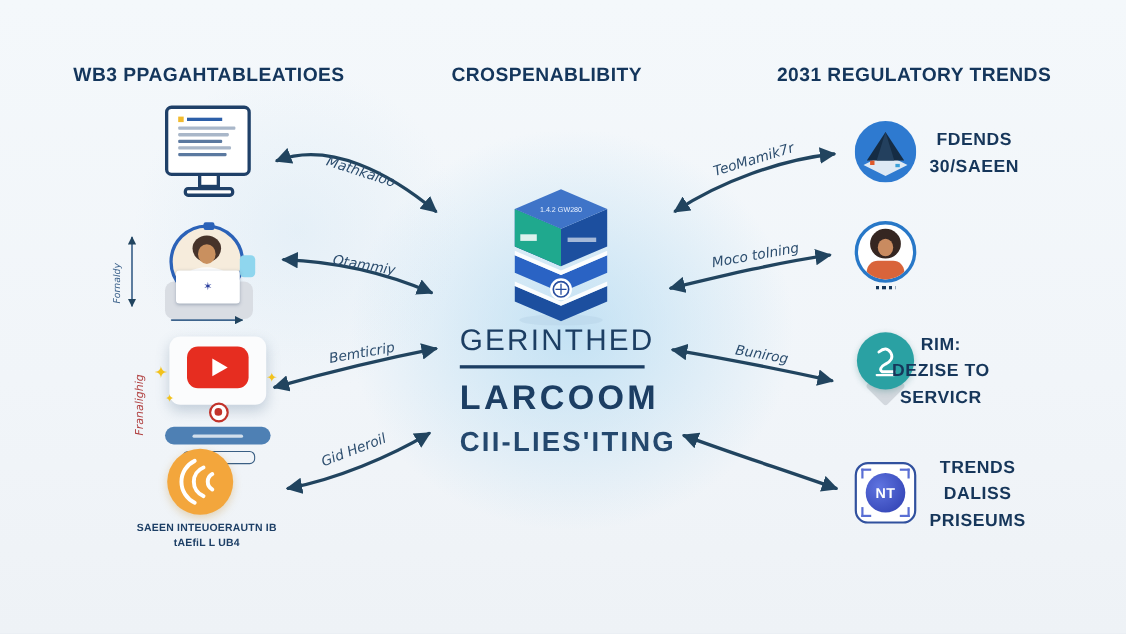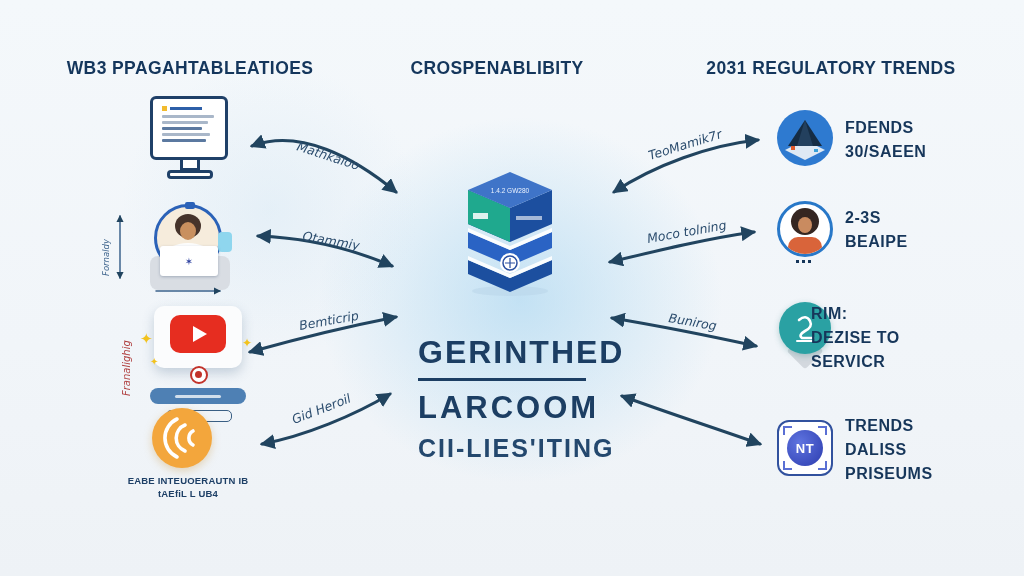--- a/index.html
+++ b/index.html
@@ -55,27 +55,27 @@
   .yt-pill-line{width:46px;height:3px;background:rgba(255,255,255,.75);border-radius:2px;}
   .yt-outline{position:absolute;left:28px;top:110px;width:64px;height:10px;border:1.5px solid #3a5f84;border-radius:5px;}
   
   .orange{position:absolute;left:152px;top:408px;width:60px;height:60px;border-radius:50%;background:#f3a63c;
     display:flex;align-items:center;justify-content:center;box-shadow:0 3px 8px rgba(200,150,60,.35);}
   .caption{position:absolute;left:108px;top:474px;width:160px;text-align:center;font-size:9.5px;
     font-weight:700;color:#1d3f66;line-height:13px;letter-spacing:.2px;}
   
   .stack-svg{position:absolute;left:452px;top:168px;}
   .center-text{position:absolute;left:418px;top:294px;color:#1c3e63;}
-  .ct1{font-size:32px;font-weight:700;letter-spacing:2px;margin-top:40px;}
+  .ct1{font-size:27px;font-weight:400;letter-spacing:2px;}
   .ct-div{width:168px;height:2.5px;background:#1c3e63;margin:7px 0 9px;}
   .ct2{font-size:31px;font-weight:700;letter-spacing:3px;}
   .ct3{font-size:25px;font-weight:700;letter-spacing:2px;margin-top:8px;color:#24486e;}
   
   .r-label{position:absolute;font-size:16px;font-weight:800;color:#16365a;line-height:24px;
-    letter-spacing:.5px;white-space:nowrap;}
+    letter-spacing:.5px;white-space:nowrap;text-align:center;}
   .r-label span{display:block;}
   .avatar2{position:absolute;left:777px;top:201px;width:56px;height:56px;border:3px solid #2878c8;
     border-radius:50%;background:#fff;box-sizing:border-box;overflow:hidden;}
   .a2-hair{position:absolute;left:11px;top:4px;width:28px;height:27px;background:#352621;border-radius:50%;}
   .a2-face{position:absolute;left:18px;top:13px;width:14px;height:16px;background:#c98b60;border-radius:50%;}
   .a2-shirt{position:absolute;left:8px;top:33px;width:34px;height:20px;background:#d9643a;border-radius:10px 10px 0 0;}
   .a2-squig{position:absolute;left:796px;top:260px;width:18px;height:3px;
     background:repeating-linear-gradient(90deg,#16365a 0 3px,transparent 3px 6px);}
   .pin{position:absolute;left:779px;top:302px;width:52px;height:70px;}
   .pin-diamond{position:absolute;left:13px;top:36px;width:26px;height:26px;background:#d3d8de;
@@ -160,21 +160,21 @@
   <div class="orange">
     <svg width="60" height="60" viewBox="0 0 60 60">
       <g fill="none" stroke="#ffffff" stroke-width="3.6" stroke-linecap="round">
         <path d="M25,11 a21,21 0 0,0 0,38"></path>
         <path d="M33,17 a14,14 0 0,0 0,26"></path>
         <path d="M41,23 a8,8 0 0,0 0,14"></path>
       </g>
     </svg>
   </div>
   <div class="caption">
-    <div>EABE INTEUOERAUTN IB</div>
+    <div>SAEEN INTEUOERAUTN IB</div>
     <div>tAEfiL L UB4</div>
   </div>
 
   <svg class="stack-svg" width="116" height="128" viewBox="0 0 116 128">
     <ellipse cx="58" cy="123" rx="38" ry="5" fill="#b8d4e8" opacity="0.5"></ellipse>
     <polygon points="16,92 58,110 100,92 100,106 58,124 16,106" fill="#1c4f9f"></polygon>
     <polygon points="16,88 58,106 100,88 100,92 58,110 16,92" fill="#ffffff" opacity="0.9"></polygon>
     <polygon points="16,64 58,82 100,64 100,80 58,98 16,80" fill="#2a63c4"></polygon>
     <polygon points="16,60 58,78 100,60 100,64 58,82 16,64" fill="#ffffff" opacity="0.9"></polygon>
     <polygon points="16,22 58,40 100,22 100,56 58,74 16,56" fill="#1c4f9f"></polygon>
@@ -207,24 +207,20 @@
     <span>FDENDS</span>
     <span>30/SAEEN</span>
   </div>
 
   <div class="avatar2">
     <div class="a2-hair"></div>
     <div class="a2-face"></div>
     <div class="a2-shirt"></div>
   </div>
   <div class="a2-squig"></div>
-  <div class="r-label" style="left:845px;top:206px;">
-    <span>2-3S</span>
-    <span>BEAIPE</span>
-  </div>
 
   <div class="pin">
     <div class="pin-diamond"></div>
     <div class="pin-circle">
       <svg width="34" height="34" viewBox="0 0 34 34">
         <path d="M11,9 q7,-6 11,1 q3,6 -5,10 q-7,4 -3,7 l11,0" fill="none" stroke="#ffffff" stroke-width="2.6" stroke-linecap="round"></path>
         <path d="M9,30 h16" stroke="#ffffff" stroke-width="2" stroke-linecap="round"></path>
       </svg>
     </div>
   </div>

